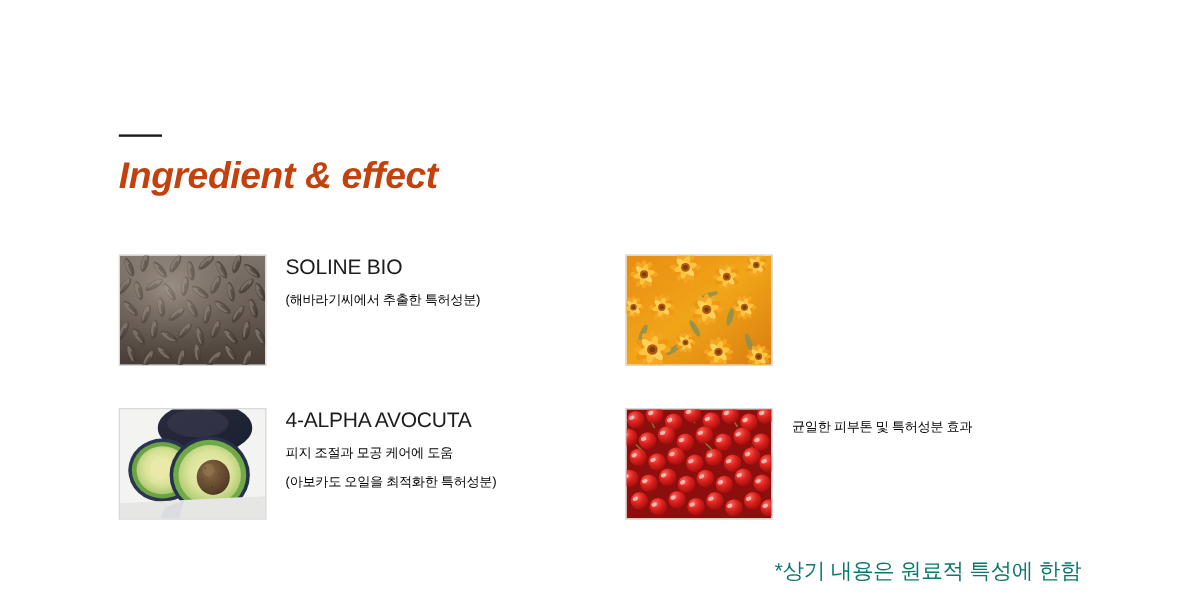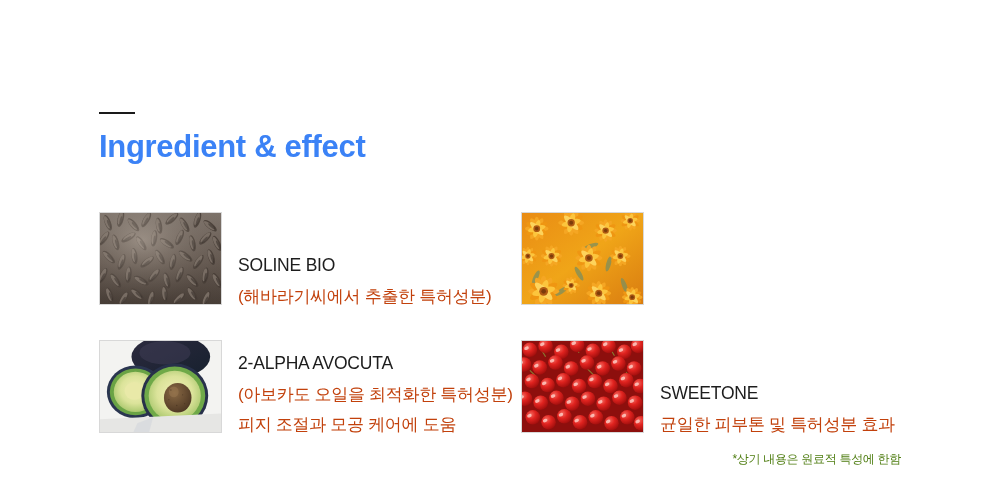--- a/index.html
+++ b/index.html
@@ -24,40 +24,41 @@
   .title-rule {
     width: 36px;
     height: 2px;
     background: #1a1a1a;
     margin-bottom: 16px;
   }
   .section-title {
     font-size: 31px;
     font-weight: bold;
     letter-spacing: -0.3px;
-    color: #3b82f6;
+    color: #c2410c;
     line-height: 1.1;
     white-space: nowrap;
+    font-style: italic;
   }
 
   .grid {
     position: absolute;
     left: 99px;
     top: 212px;
     width: 860px;
   }
   .row {
     display: flex;
     align-items: flex-start;
   }
   .row + .row { margin-top: 35px; }
 
   .cell {
     display: flex;
-    align-items: flex-end;
+    align-items: flex-start;
     width: 422px;
   }
 
   .thumb {
     width: 123px;
     height: 93px;
     flex: 0 0 123px;
     border: 1px solid #d8d8d8;
     box-sizing: border-box;
     overflow: hidden;
@@ -73,35 +74,35 @@
   .ing-name {
     font-size: 17.5px;
     font-weight: normal;
     color: #1d1d1d;
     line-height: 1.25;
     letter-spacing: -0.2px;
     white-space: nowrap;
   }
   .ing-name.kr { font-weight: bold; font-size: 17.5px; }
   .ing-desc {
-    font-size: 17px;
-    color: #c2410c;
+    font-size: 11px;
+    color: #000000;
     line-height: 1.0;
     margin-top: 11px;
     letter-spacing: -0.3px;
     white-space: nowrap;
   }
   .ing-desc + .ing-desc { margin-top: 13px; }
 
   .footnote {
     position: absolute;
     right: 99px;
-    top: 451px;
-    font-size: 12px;
-    color: #4d7c0f;
+    top: 464px;
+    font-size: 18px;
+    color: #0f766e;
     letter-spacing: -0.3px;
     white-space: nowrap;
   }
 </style>
 </head>
 <body>
 
 <div class="section-header">
   <div class="title-rule"></div>
   <div class="section-title">Ingredient &amp; effect</div>
@@ -280,23 +281,23 @@
               <circle cx="84" cy="55" r="0.7"></circle>
             <circle cx="78" cy="66" r="0.8"></circle>
               <circle cx="70" cy="60" r="0.6"></circle>
             <circle cx="86" cy="64" r="0.6"></circle>
           </g>
           <path d="M0 80 L123 74 L123 93 L0 93 Z" fill="#e6e6e4"></path>
           <path d="M38 84 L54 78 L50 93 L34 93 Z" fill="#d7d9dd" opacity="0.8"></path>
         </svg>
       </div>
       <div class="text-block">
-        <div class="ing-name">2-ALPHA AVOCUTA</div>
+        <div class="ing-name">4-ALPHA AVOCUTA</div>
+        <div class="ing-desc">피지 조절과 모공 케어에 도움</div>
         <div class="ing-desc">(아보카도 오일을 최적화한 특허성분)</div>
-        <div class="ing-desc">피지 조절과 모공 케어에 도움</div>
       </div>
     </div>
 
     <div class="cell">
       <div class="thumb">
         <svg viewBox="0 0 123 93" preserveAspectRatio="none" aria-hidden="true">
           <defs>
             <radialGradient id="berry" cx="0.36" cy="0.3" r="0.75">
               <stop offset="0%" stop-color="#f4675d"></stop>
               <stop offset="45%" stop-color="#e0231f"></stop>
@@ -354,21 +355,20 @@
             <use href="#br" transform="translate(43,77)"></use>
             <use href="#br" transform="translate(59,83)"></use>
             <use href="#br" transform="translate(75,78)"></use>
             <use href="#br" transform="translate(91,84)"></use>
             <use href="#br" transform="translate(107,78)"></use>
             <use href="#br" transform="translate(121,84)"></use>
           </g>
         </svg>
       </div>
       <div class="text-block">
-        <div class="ing-name">SWEETONE</div>
         <div class="ing-desc">균일한 피부톤 및 특허성분 효과</div>
       </div>
     </div>
 
   </div>
 
 </div>
 
 <div class="footnote">*상기 내용은 원료적 특성에 한함</div>
 

